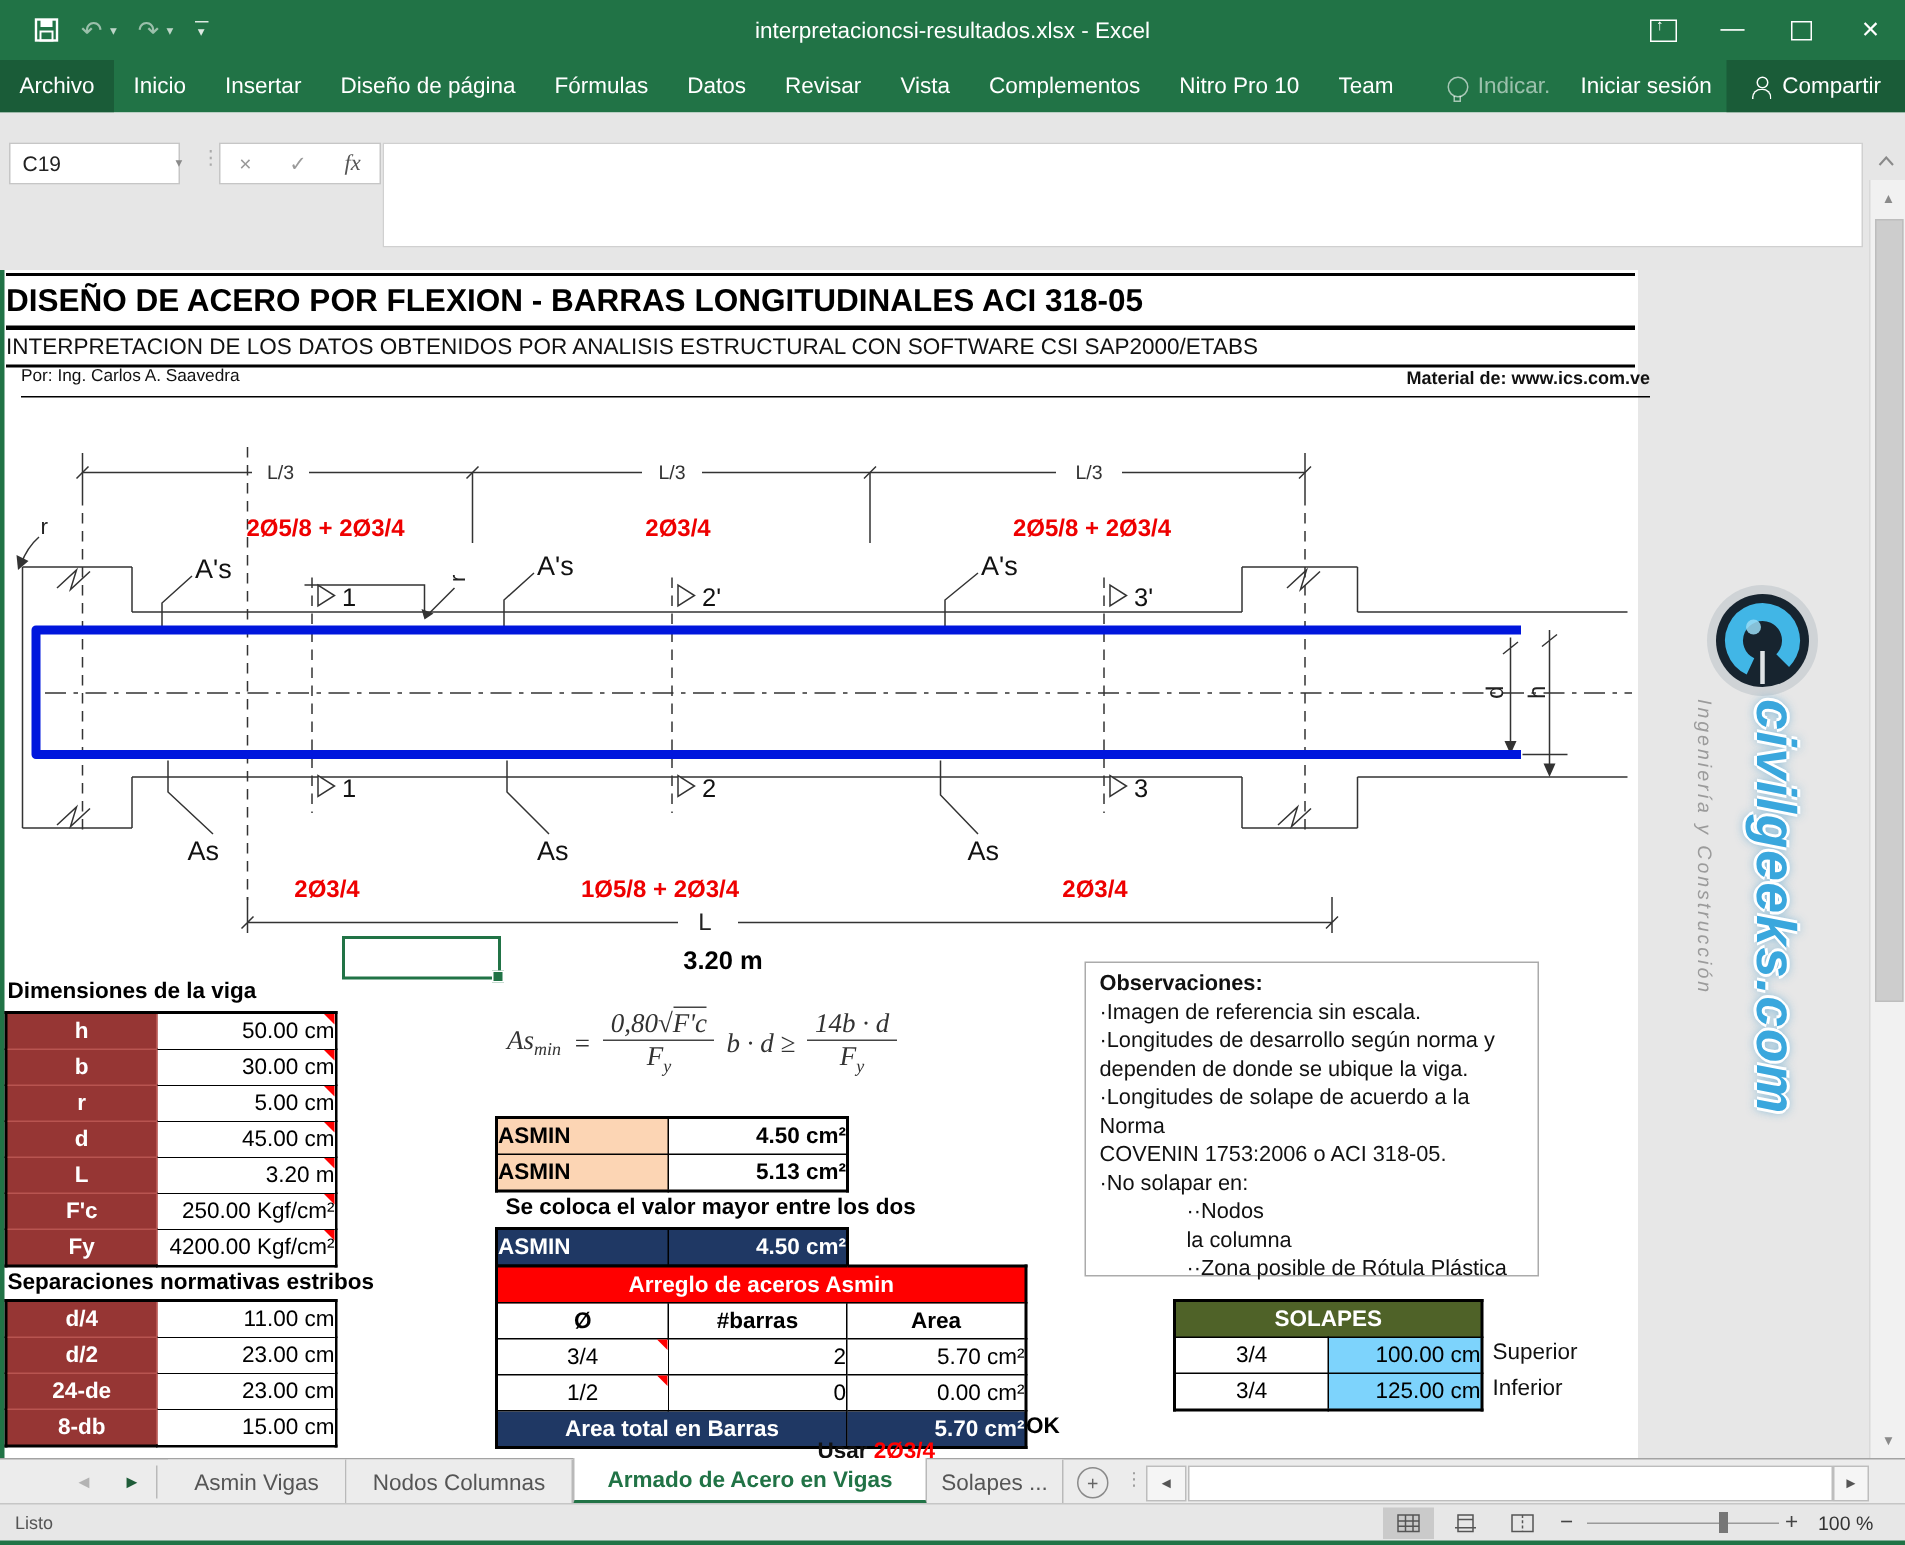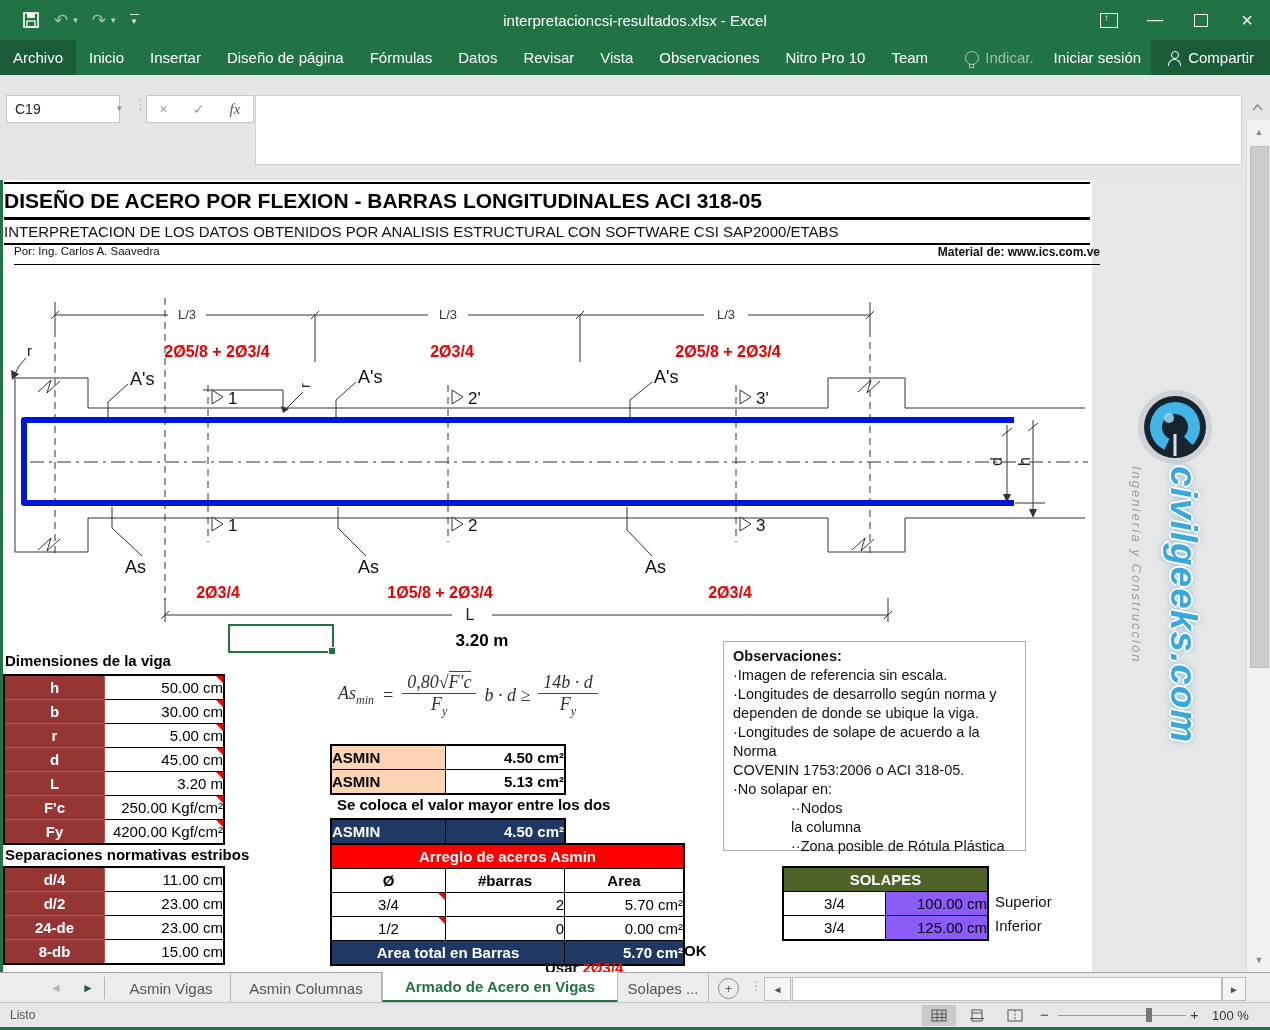--- a/index.html
+++ b/index.html
@@ -104,21 +104,21 @@
   .usar{position:absolute;left:545px;top:779px;font-size:15px;font-weight:bold;white-space:nowrap;}
   .usar .u1{color:#111;} .usar .u2{color:#f00;}
 
   .obs{position:absolute;left:723px;top:461px;width:303px;height:210px;border:1px solid #ababab;background:#fff;
        padding:5px 9px;font-size:14.5px;line-height:19px;color:#111;box-sizing:border-box;}
   .obs .ot{font-weight:bold;}
   .obs .ind{padding-left:58px;}
 
   td.olive{background:#4f6228;color:#fff;font-weight:bold;text-align:center;border:1.5px solid #000;}
   td.sv{background:#fff;text-align:center;border:1.5px solid #000;width:101px;}
-  td.svr{background:#8b5cf6;text-align:right;padding-right:8px;border:1.5px solid #000;width:101px;}
+  td.svr{background:#7dd3fc;text-align:right;padding-right:8px;border:1.5px solid #000;width:101px;}
   .sidelbl{position:absolute;font-size:15px;color:#111;white-space:nowrap;}
 
   
   .wmlogo{position:absolute;left:44px;top:208px;}
   .wmbrand{position:absolute;left:112px;top:286px;transform:rotate(90deg);transform-origin:top left;
            font-size:37px;font-weight:bold;font-style:italic;letter-spacing:1px;color:#3aa7dd;white-space:nowrap;
            text-shadow:-2px 0 0 #fff,2px 0 0 #fff,0 -2px 0 #fff,0 2px 0 #fff,0 0 7px rgba(35,140,200,.8);}
   .wmtag{position:absolute;left:52px;top:286px;transform:rotate(90deg);transform-origin:top left;
          font-size:13px;font-style:italic;color:#9b9b9b;letter-spacing:2px;white-space:nowrap;}
 
@@ -194,21 +194,21 @@
 
   <div class="ribbontabs">
     <div class="rtab active">Archivo</div>
     <div class="rtab">Inicio</div>
     <div class="rtab">Insertar</div>
     <div class="rtab">Diseño de página</div>
     <div class="rtab">Fórmulas</div>
     <div class="rtab">Datos</div>
     <div class="rtab">Revisar</div>
     <div class="rtab">Vista</div>
-    <div class="rtab">Observaciones</div>
+    <div class="rtab">Complementos</div>
     <div class="rtab">Nitro Pro 10</div>
     <div class="rtab">Team</div>
     <div class="rright">
       <div class="rinfo">
         <span class="bulb"></span>
         <span class="dimtext">Indicar.</span>
       </div>
       <div class="rinfo">
           <span>Iniciar sesión</span>
         </div>
@@ -500,21 +500,21 @@
     <div class="vthumb"></div>
     <div class="varrow" style="bottom:2px;">▼</div>
   </div>
 
   <div class="sheettabs">
     <div class="tnav dis" style="left:50px;top:8px;">◄</div>
     <div class="tnav" style="left:82px;top:8px;color:#1e5c38;">►</div>
     <div class="tdivider"></div>
     <div class="stabs">
       <div class="stab" style="width:90px;">Asmin Vigas</div>
-      <div class="stab" style="width:122px;">Asmin Columnas</div>
+      <div class="stab" style="width:122px;">Nodos Columnas</div>
       <div class="stab active" style="width:206px;">Armado de Acero en Vigas</div>
       <div class="stab" style="width:62px;">Solapes ...</div>
     </div>
     <div class="addsheet">+</div>
     <div class="tdots">⋮</div>
     <div class="hleft">◄</div>
     <div class="htrack"></div>
     <div class="hright">►</div>
   </div>
   <div class="corner"></div>

